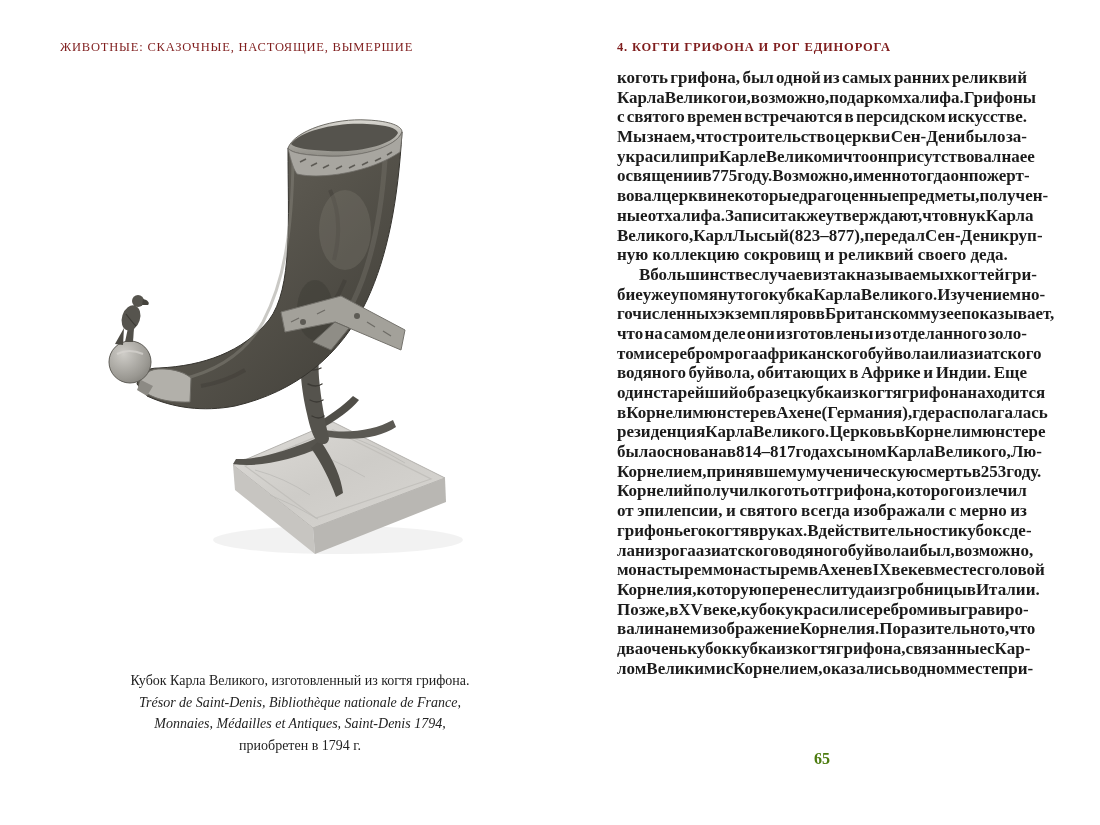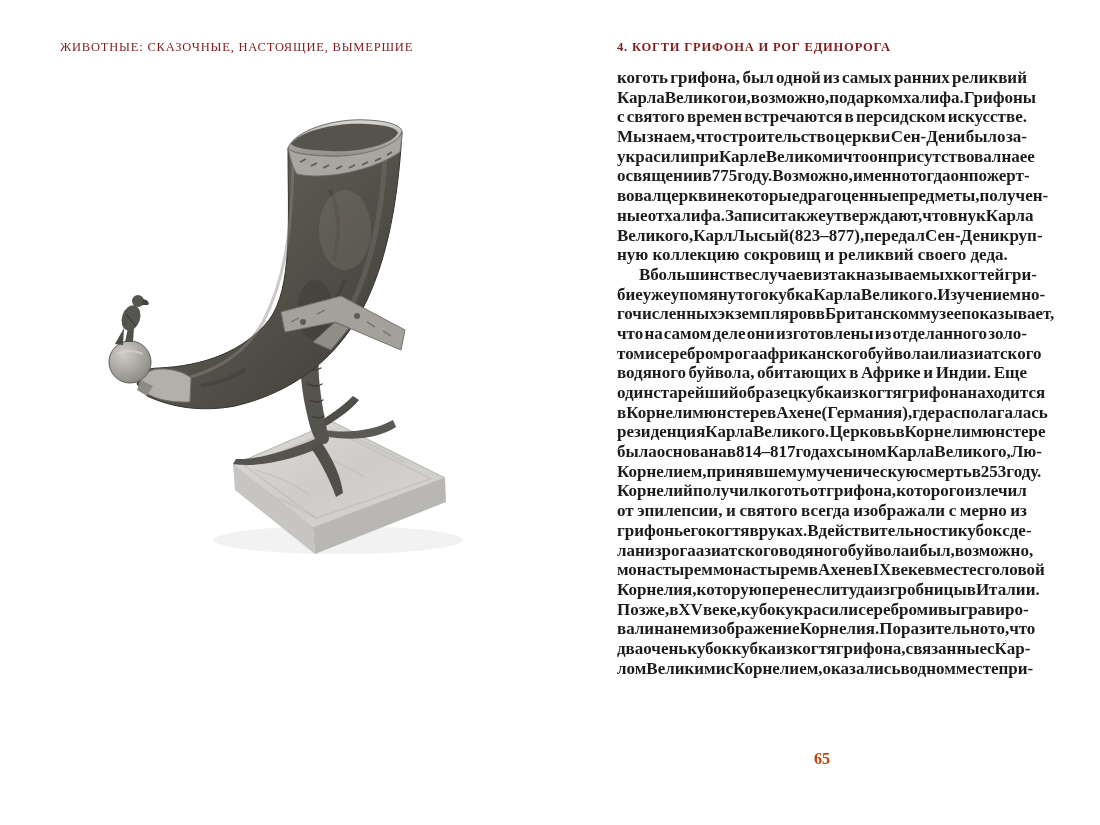--- a/index.html
+++ b/index.html
@@ -20,21 +20,21 @@
   
   #text-block{
     position:absolute;top:68px;left:0;width:410px;
     font-size:17px;color:#1c1c1c;
   }
   .tline{height:19.7px;line-height:19.7px;white-space:nowrap;}
   .tline.just{display:flex;justify-content:space-between;}
   .tline.indent{padding-left:22px;}
   .pagenum{
     position:absolute;top:750px;left:0;width:100%;
-    text-align:center;font-size:16px;color:#c2410c;
+    text-align:center;font-size:16px;color:#4d7c0f;
   }
   
   #figure-box{position:absolute;top:100px;left:35px;width:410px;height:560px;}
   #caption{
     position:absolute;top:670px;left:0;width:100%;
     text-align:center;font-size:14px;line-height:21.5px;color:#222222;
   }
   .cap-italic{font-style:italic;}
 </style>
 </head>
@@ -134,20 +134,26 @@
           <ellipse cx="36" cy="218" rx="9" ry="13" fill="#56544e" transform="rotate(18 36 218)"></ellipse>
           <path d="M29,228 L20,244 L28,245 Z" fill="#4c4a44"></path>
           <circle cx="43" cy="201" r="6" fill="#56544e"></circle>
           <path d="M48,199 C53,200 55,203 53,205 L47,205 Z" fill="#45433d"></path>
           <path d="M31,214 q6,8 10,12" stroke="#3c3a35" stroke-width="1.2" fill="none"></path>
         </g>
       </g>
     </svg>
   </div>
 
+  <div id="caption">
+    <div>Кубок Карла Великого, изготовленный из когтя грифона.</div>
+    <div class="cap-italic">Trésor de Saint-Denis, Bibliothèque nationale de France,</div>
+    <div class="cap-italic">Monnaies, Médailles et Antiques, Saint-Denis 1794,</div>
+    <div>приобретен в 1794 г.</div>
+  </div>
 </div>
 
 <div class="page" id="page-right">
 
   <div class="running-head">4. КОГТИ ГРИФОНА И РОГ ЕДИНОРОГА</div>
 
   <div id="text-block">
       <div class="tline just">
         <span>коготь</span>
         <span>грифона,</span>

